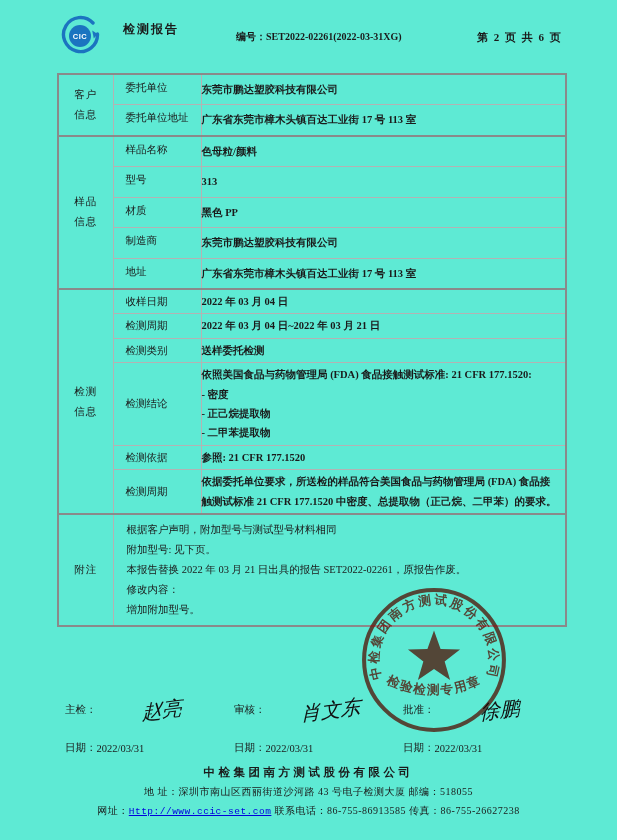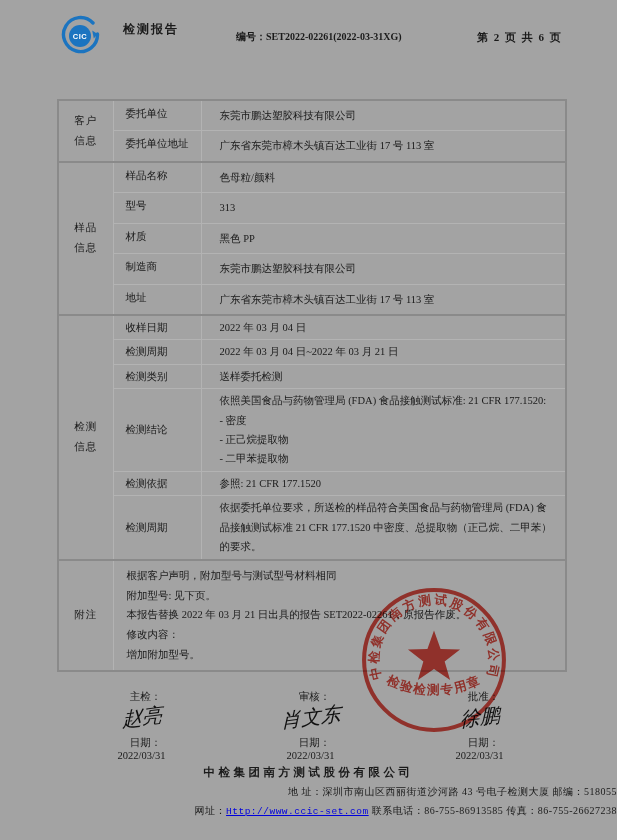--- a/index.html
+++ b/index.html
@@ -1,56 +1,56 @@
 <!DOCTYPE html>
 <html><head>
 <meta charset="utf-8">
 <style>
   html,body { margin:0; padding:0; background:#ffffff; }
   .page {
-    position:relative; width:617px; height:840px; background:#a3a3a3;
+    position:relative; width:617px; height:840px; background:#5eead4;
     font-family:"Liberation Serif", serif; color:#1a1a1a; overflow:hidden;
   }
 
   
   .hdr-logo { position:absolute; left:59px; top:15px; width:42px; height:42px; }
   .hdr-title { position:absolute; left:123px; top:21px; font-size:12px; font-weight:bold; letter-spacing:2px; }
   .hdr-no { position:absolute; left:236px; top:30px; font-size:10px; font-weight:bold; }
   .hdr-page { position:absolute; left:477px; top:30px; font-size:11px; font-weight:bold; letter-spacing:1.5px; }
 
   
   table.report { position:absolute; left:57px; top:73px; width:508px;
     border-collapse:collapse; table-layout:fixed; font-size:10.5px; }
-  table.report { border:2px solid #8a8a8a;margin-top:26px; }
+  table.report { border:2px solid #8a8a8a; }
   table.report td { border:1px solid #b3b3b3; vertical-align:middle; }
   table.report tr.sec td { border-top:2px solid #8a8a8a; }
   td.sec-label { text-align:center; white-space:pre-line; line-height:1.9; letter-spacing:1px; }
   td.flabel { padding:1px 4px 5px 12px; line-height:1.85; }
-  td.fvalue { padding:5px 8px 5px 18px; line-height:1.85; white-space:pre-line; }
+  td.fvalue { padding:5px 8px 5px 0; line-height:1.85; white-space:pre-line;font-weight:bold; }
   tr.tight td.flabel, tr.tight td.fvalue { padding-top:2px; padding-bottom:2px; }
   td.note { padding:5px 24px 5px 13px; line-height:1.9; white-space:pre-line; }
 
   
   .signs { position:absolute; left:57px; top:690px; width:508px; font-size:10.5px; }
   .sig-row { display:flex; align-items:center; height:40px; }
   .sig-row.dates { height:24px; margin-top:6px; }
-  .sig-col { width:169px; display:flex; align-items:center;flex-direction:column; }
+  .sig-col { width:169px; display:flex; align-items:center; }
   .sig-label { white-space:nowrap; padding-left:8px; }
   .sig-name { flex:1; text-align:center; font-size:20px; font-style:italic;
     transform:rotate(-7deg) skewX(-6deg); font-weight:normal; color:#101010; }
   .sig-date { flex:1; }
 
   
   .stamp { position:absolute; left:358px; top:584px; width:152px; height:152px;
     opacity:0.88; mix-blend-mode:multiply; pointer-events:none; }
 
   
   .footer { position:absolute; left:0; top:765px; width:617px; text-align:center; }
   .footer-company { font-size:11.5px; font-weight:bold; letter-spacing:3.5px; }
-  .footer-line { font-size:10px; margin-top:5px; letter-spacing:0.5px;text-align:right; }
+  .footer-line { font-size:10px; margin-top:5px; letter-spacing:0.5px; }
   .footer-link { color:#0000dd; text-decoration:underline;
     font-family:"Liberation Mono", monospace; font-size:9.5px; }
 </style>
 </head>
 <body>
 
 <div class="page">
 
   <svg class="hdr-logo" viewBox="0 0 42 42">
     <path d="M 34 8 A 17 17 0 1 0 38.5 19" fill="none" stroke="#1b74c0" stroke-width="3.4" stroke-linecap="round"></path>

